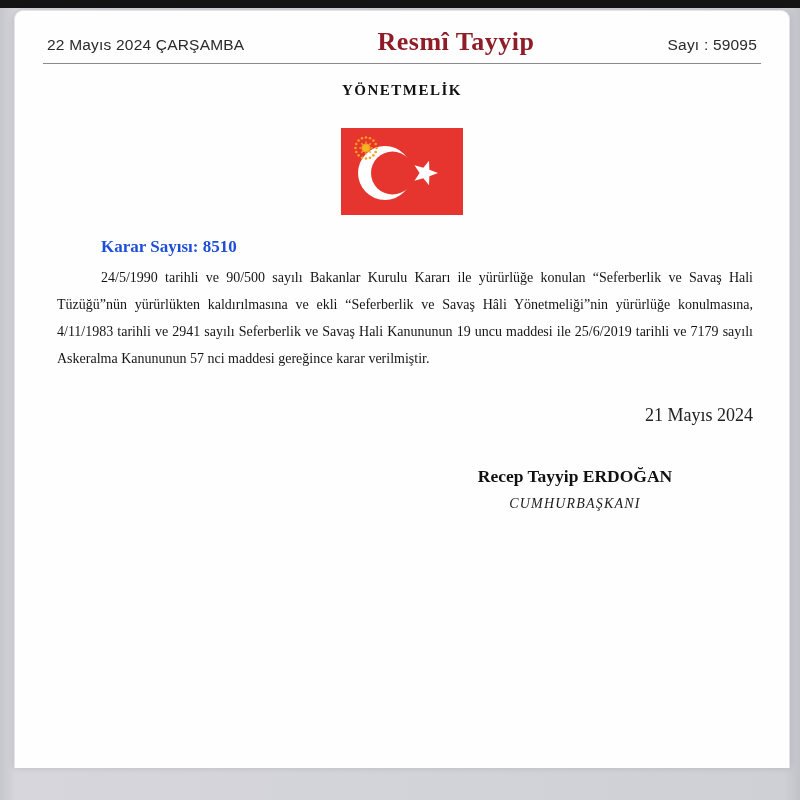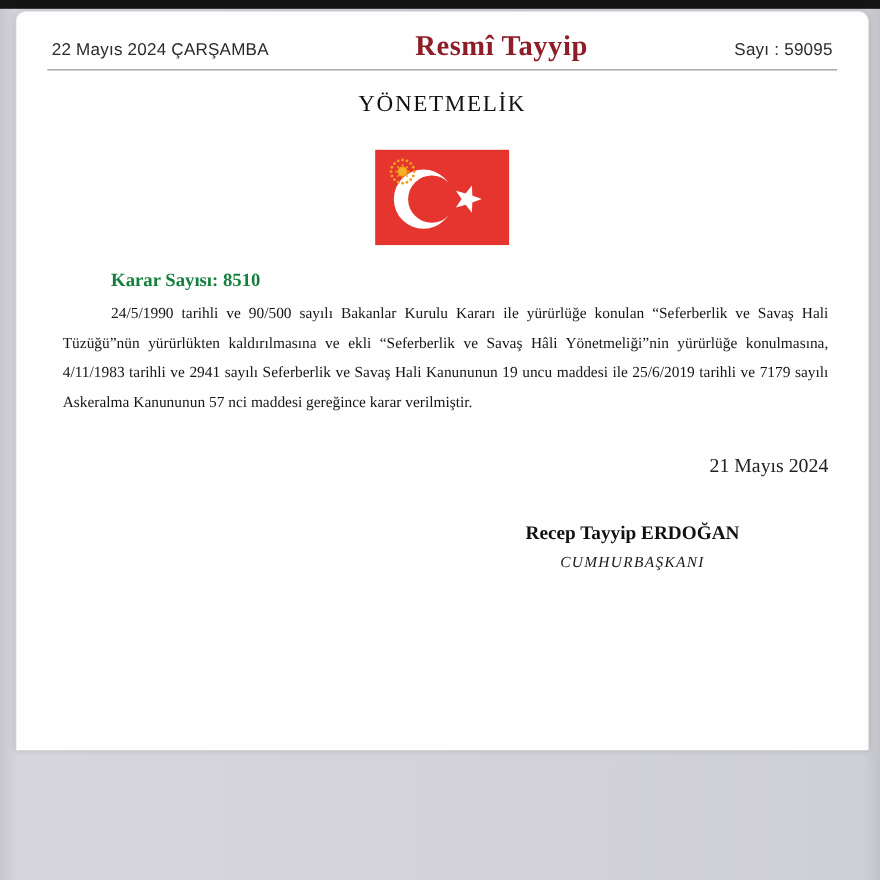--- a/index.html
+++ b/index.html
@@ -6,21 +6,21 @@
   body{
     width:800px;height:800px;position:relative;overflow:hidden;
     background:linear-gradient(90deg,#c6c6cd 0%,#d6d6dc 2%,#cfcfd6 98%,#c2c2c9 100%);
     font-family:"Liberation Serif","DejaVu Serif",serif;
     color:#1c1c1c;
   }
   .top-strip{
     position:absolute;top:0;left:0;width:800px;height:8px;background:#141414;
   }
   .page{
-    position:absolute;top:10px;left:14px;width:776px;height:672px;
+    position:absolute;top:10px;left:14px;width:776px;height:758px;
     background:#fefefe;border-radius:9px 9px 0 0;
     border:1px solid #e3e3e8;border-bottom:none;
     box-shadow:0 0 6px rgba(0,0,0,0.12);
     box-sizing:border-box;
   }
   .masthead{
     display:flex;align-items:baseline;justify-content:space-between;
     padding:16px 32px 0 32px;
   }
   .masthead .date, .masthead .issue{
@@ -28,32 +28,32 @@
     font-size:15.5px;color:#2a2a2a;letter-spacing:0.2px;
   }
   .masthead .gazette-title{
     font-size:26px;font-weight:bold;color:#8f1d28;letter-spacing:0.5px;
   }
   .masthead-rule{
     margin:6px 28px 0 28px;border:none;border-top:1.6px solid #8a8a8a;height:0;
   }
   .section-title{
     text-align:center;margin-top:18px;
-    font-size:21px;font-weight:normal;letter-spacing:1.5px;color:#111;
+    font-size:15px;font-weight:bold;letter-spacing:1.5px;color:#111;
   }
   .flag-wrap{
     margin-top:29px;display:flex;justify-content:center;
   }
   .flag{width:122px;height:87px;display:block;}
   .content{
     padding:0 36px 0 42px;
   }
   .decision-number{
     margin-top:22px;margin-left:44px;
-    font-size:17px;font-weight:bold;color:#15803d;
+    font-size:17px;font-weight:bold;color:#1d4ed8;
   }
   .body-paragraph{
     margin-top:7px;
     font-size:14px;line-height:27px;color:#151515;
     text-align:justify;text-indent:44px;
   }
   .decision-date{
     margin-top:33px;text-align:right;font-size:18px;color:#222;
   }
   .signature-block{

